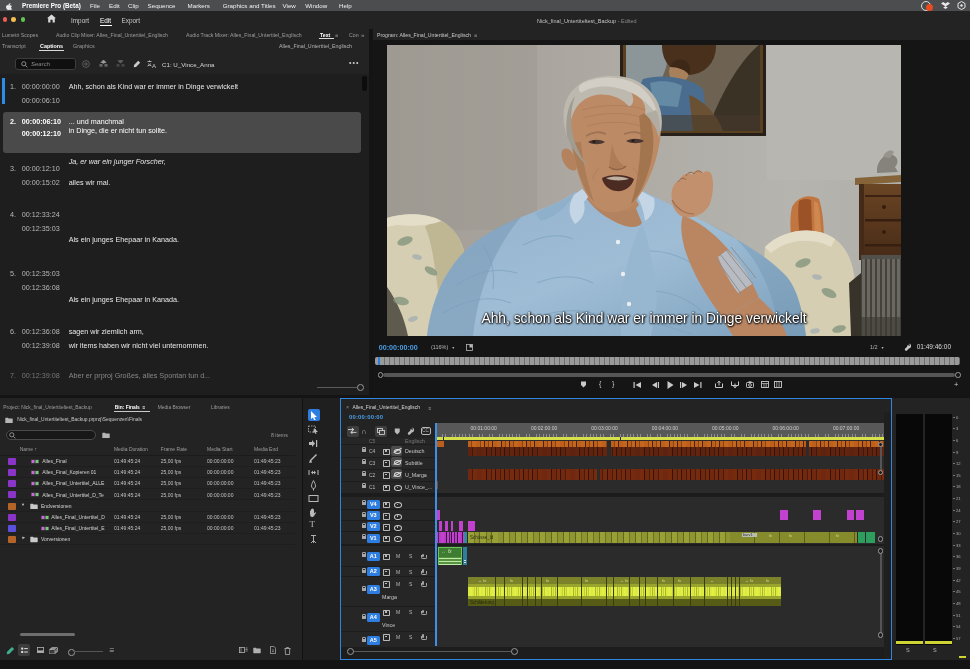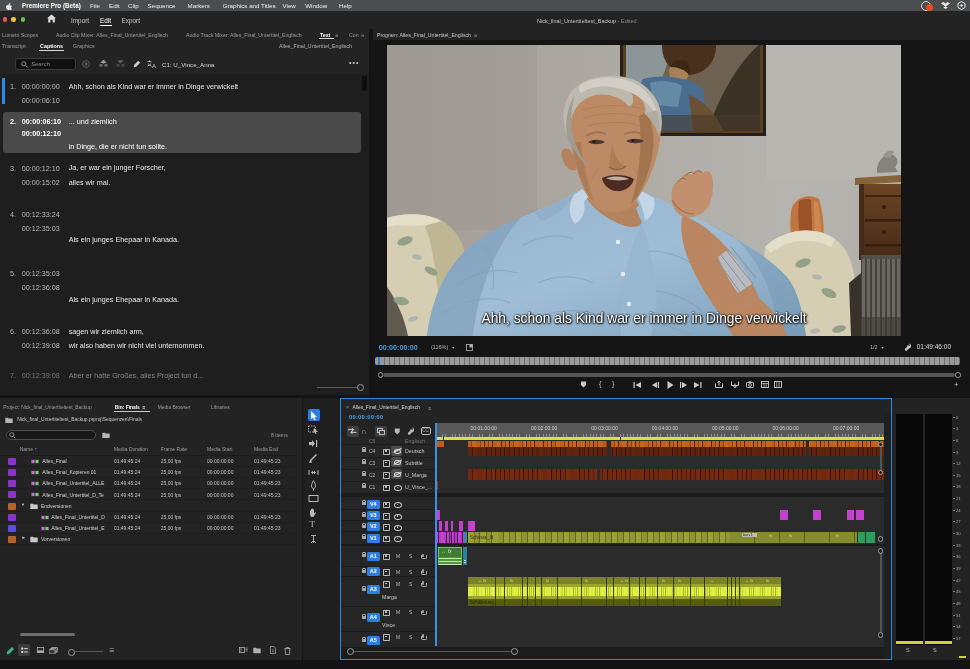--- a/index.html
+++ b/index.html
@@ -107,49 +107,49 @@
 
 <div class="ab" style="left:1.5px;top:78px;width:3.5px;height:26px;background:#2d8ceb;"></div>
 <div class="num" style="top:81.5px;left:0;">1.</div>
 <div class="tc" style="top:81.5px;">00:00:00:00</div>
 <div class="ct" style="top:81.5px;">Ahh, schon als Kind war er immer in Dinge verwickelt</div>
 <div class="tc" style="top:96px;">00:00:06:10</div>
 
 <div class="ab" style="left:3px;top:112.4px;width:358px;height:40.8px;background:#4a4a4a;border-radius:3px;"></div>
 <div class="num" style="top:117px;left:0;color:#fff;font-weight:bold;">2.</div>
 <div class="tc" style="top:117px;color:#fff;font-weight:bold;">00:00:06:10</div>
-<div class="ct" style="top:117px;color:#fff;">... und ziemlich</div>
+<div class="ct" style="top:117px;color:#fff;">... und manchmal</div>
 <div class="tc" style="top:129.3px;color:#fff;font-weight:bold;">00:00:12:10</div>
-<div class="ct" style="top:142px;color:#fff;">in Dinge, die er nicht tun sollte.</div>
+<div class="ct" style="top:126px;color:#fff;">in Dinge, die er nicht tun sollte.</div>
 
 <div class="num" style="top:163.5px;left:0;">3.</div>
 <div class="tc" style="top:163.5px;">00:00:12:10</div>
-<div class="ct" style="top:163px;">Ja, er war ein junger Forscher,</div>
+<div class="ct" style="top:157px;font-style:italic;">Ja, er war ein junger Forscher,</div>
 <div class="tc" style="top:177.5px;">00:00:15:02</div>
 <div class="ct" style="top:177.5px;">alles wir mal.</div>
 
 <div class="num" style="top:209.5px;left:0;">4.</div>
 <div class="tc" style="top:209.5px;">00:12:33:24</div>
 <div class="tc" style="top:223.5px;">00:12:35:03</div>
 <div class="ct" style="top:235px;">Als ein junges Ehepaar in Kanada.</div>
 
 <div class="num" style="top:269px;left:0;">5.</div>
 <div class="tc" style="top:269px;">00:12:35:03</div>
 <div class="tc" style="top:283px;">00:12:36:08</div>
 <div class="ct" style="top:294.5px;">Als ein junges Ehepaar in Kanada.</div>
 
 <div class="num" style="top:327px;left:0;">6.</div>
 <div class="tc" style="top:327px;">00:12:36:08</div>
 <div class="ct" style="top:327px;">sagen wir ziemlich arm,</div>
 <div class="tc" style="top:341px;">00:12:39:08</div>
-<div class="ct" style="top:341px;">wir also haben wir nicht viel unternommen.</div>
+<div class="ct" style="top:341px;">wir items haben wir nicht viel unternommen.</div>
 
 <div class="num" style="top:370.5px;left:0;color:#777;">7.</div>
 <div class="tc" style="top:370.5px;color:#777;">00:12:39:08</div>
-<div class="ct" style="top:370.5px;color:#888;">Aber er hatte Großes, alles Project tun d...</div>
+<div class="ct" style="top:370.5px;color:#888;">Aber er prproj Großes, alles Spontan tun d...</div>
 </div>
 
 <div class="ab" style="left:362px;top:76px;width:4.5px;height:15px;background:#0d0d0d;border-radius:2px;"></div>
 
 <div class="ab" style="left:0;top:381px;width:369px;height:14px;background:#1e1e1e;"></div>
 <div class="ab" style="left:317px;top:386.5px;width:40px;height:1.2px;background:#5a5a5a;"></div>
 <div class="ab" style="left:356.9px;top:383.8px;width:6.8px;height:6.8px;border:1.1px solid #9a9a9a;border-radius:50%;background:#1e1e1e;box-sizing:border-box;"></div>
 
 <div class="ab" style="left:373px;top:39.5px;width:597px;height:355.5px;background:#151515;"></div>
 

